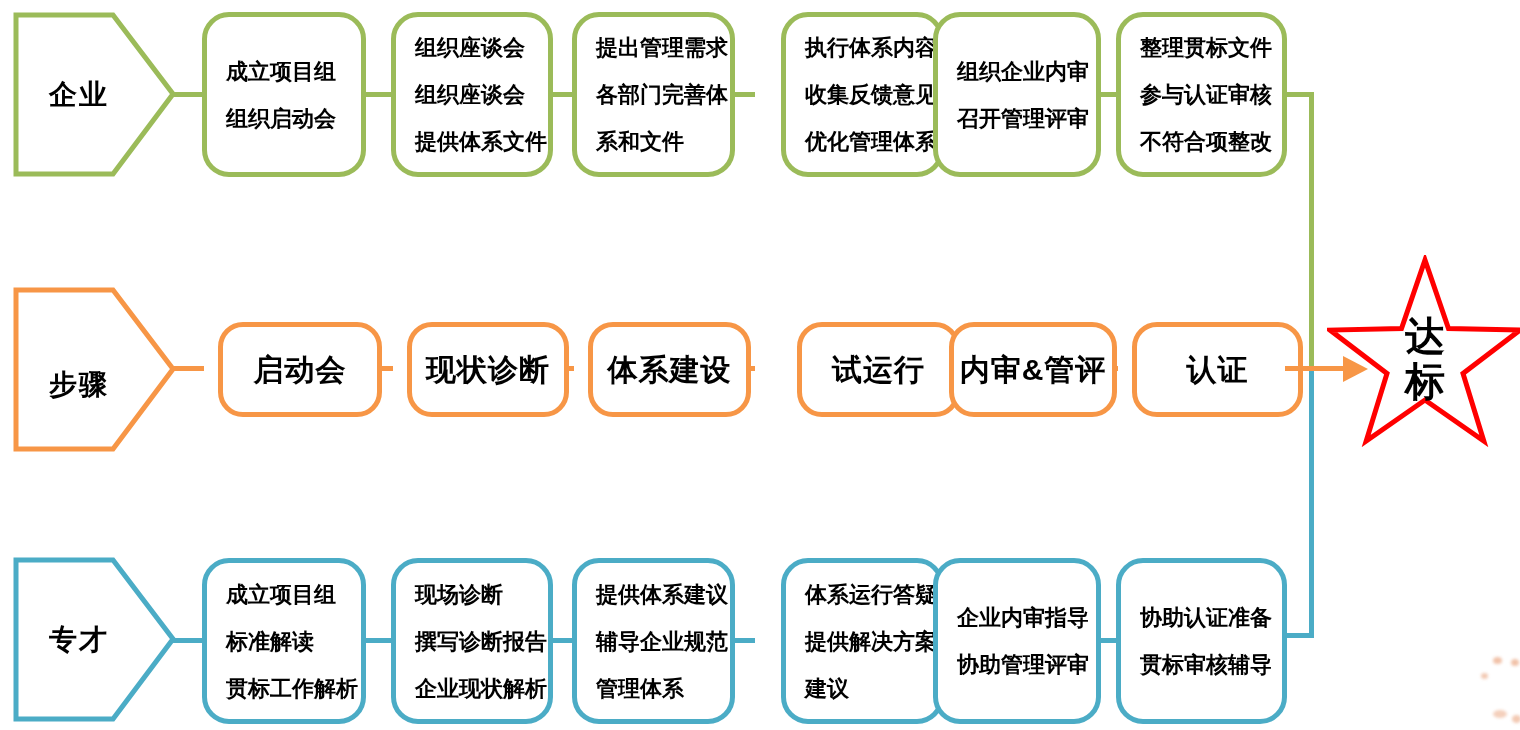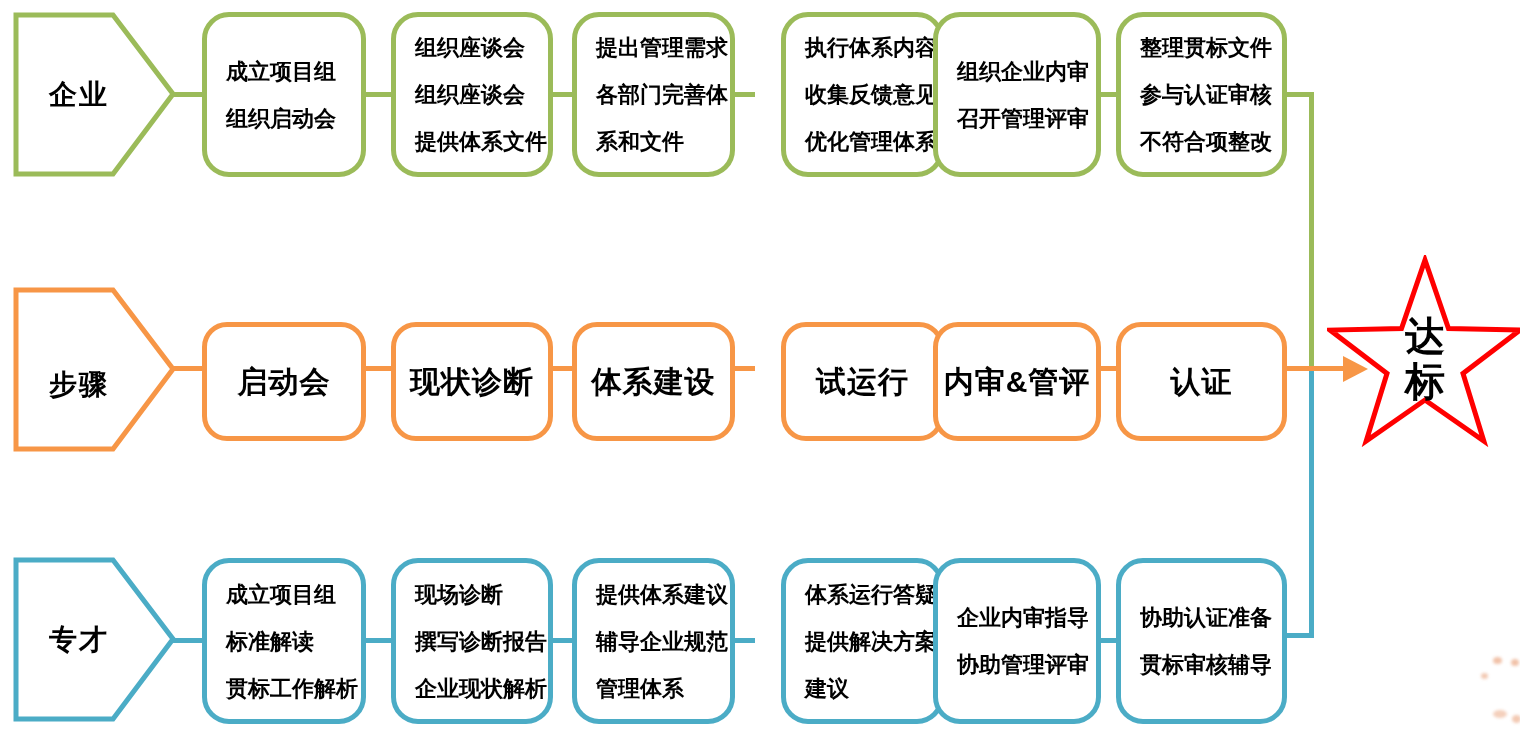--- a/index.html
+++ b/index.html
@@ -15,21 +15,21 @@
   .canvas{position:relative;width:1520px;height:730px;background:#ffffff;overflow:hidden;}
 
   
   .pent{position:absolute;width:163px;height:165px;}
   .plabel{position:absolute;width:132px;height:165px;display:flex;align-items:center;justify-content:center;
           font-size:28px;font-weight:700;letter-spacing:2px;}
 
   
   .box{position:absolute;background:#fff;border-radius:27px;display:flex;flex-direction:column;justify-content:center;}
   .box.g{border:5px solid var(--green);top:12px;height:165px;}
-  .box.s{border:5px solid var(--orange);top:322px;height:119px;align-items:center;border-radius:25px;}
+  .box.s{border:5px solid var(--orange);top:322px;height:95px;align-items:center;border-radius:25px;margin-left:16px;}
   .box.p{border:5px solid var(--blue);top:558px;height:166px;}
   .box .ln{font-size:22px;font-weight:700;line-height:47px;padding-left:19px;white-space:nowrap;}
   .box.s .ln{font-size:30px;padding-left:0;line-height:1.1;letter-spacing:1px;}
 
   
   .c1{left:202px;width:164px}
   .c2{left:391px;width:162px}
   .c3{left:572px;width:163px}
   .c4{left:781px;width:163px}
   .c5{left:933px;width:168px}

